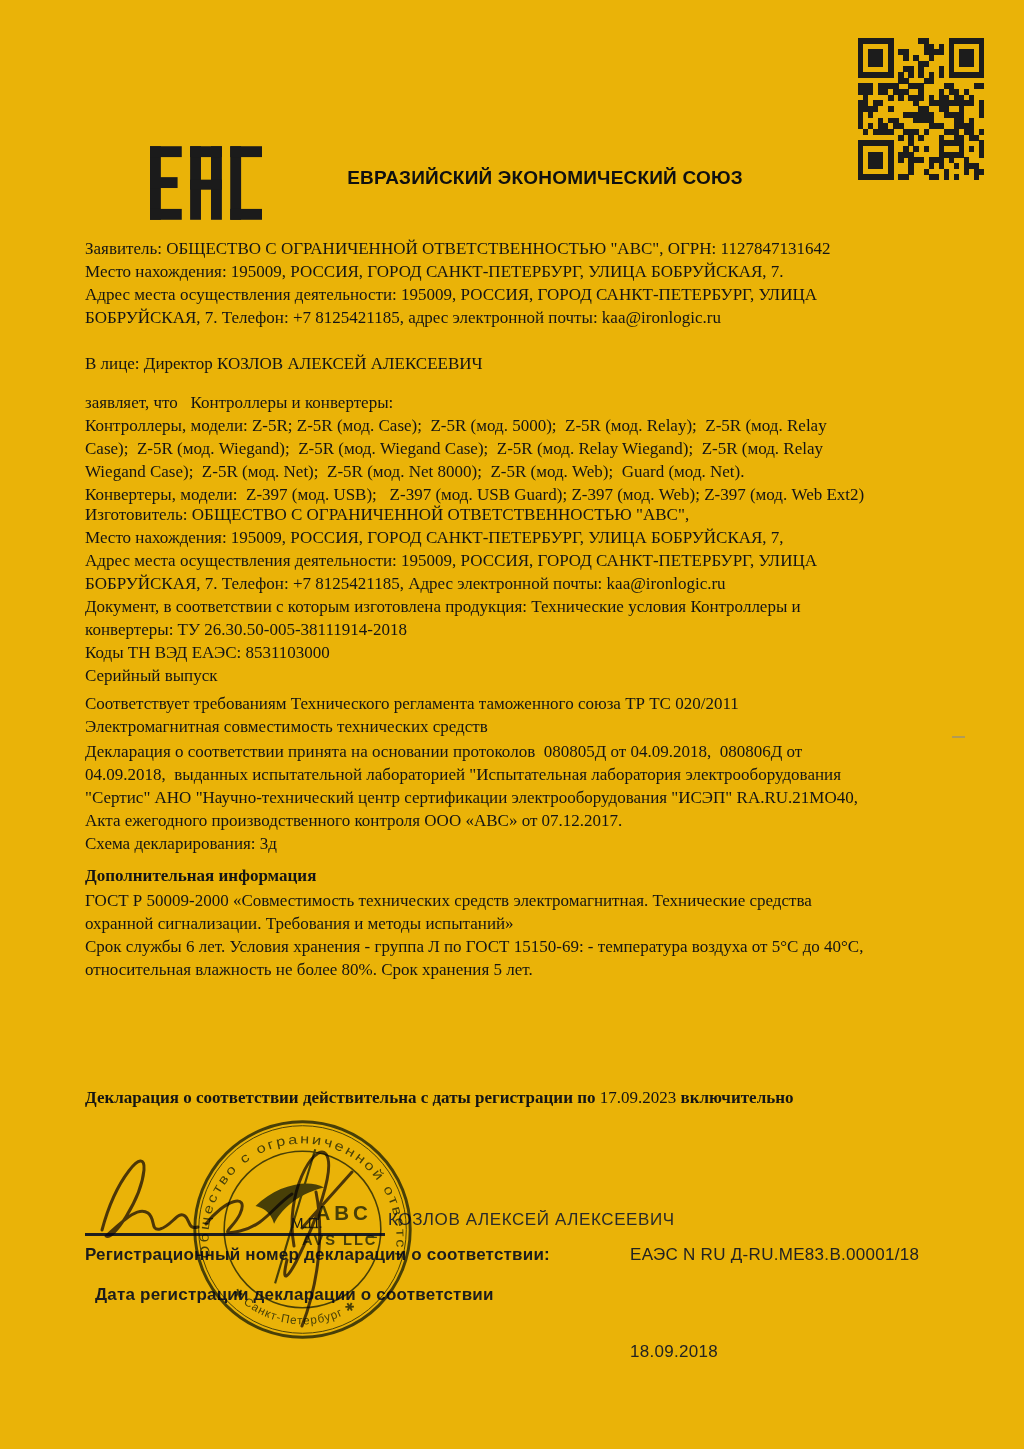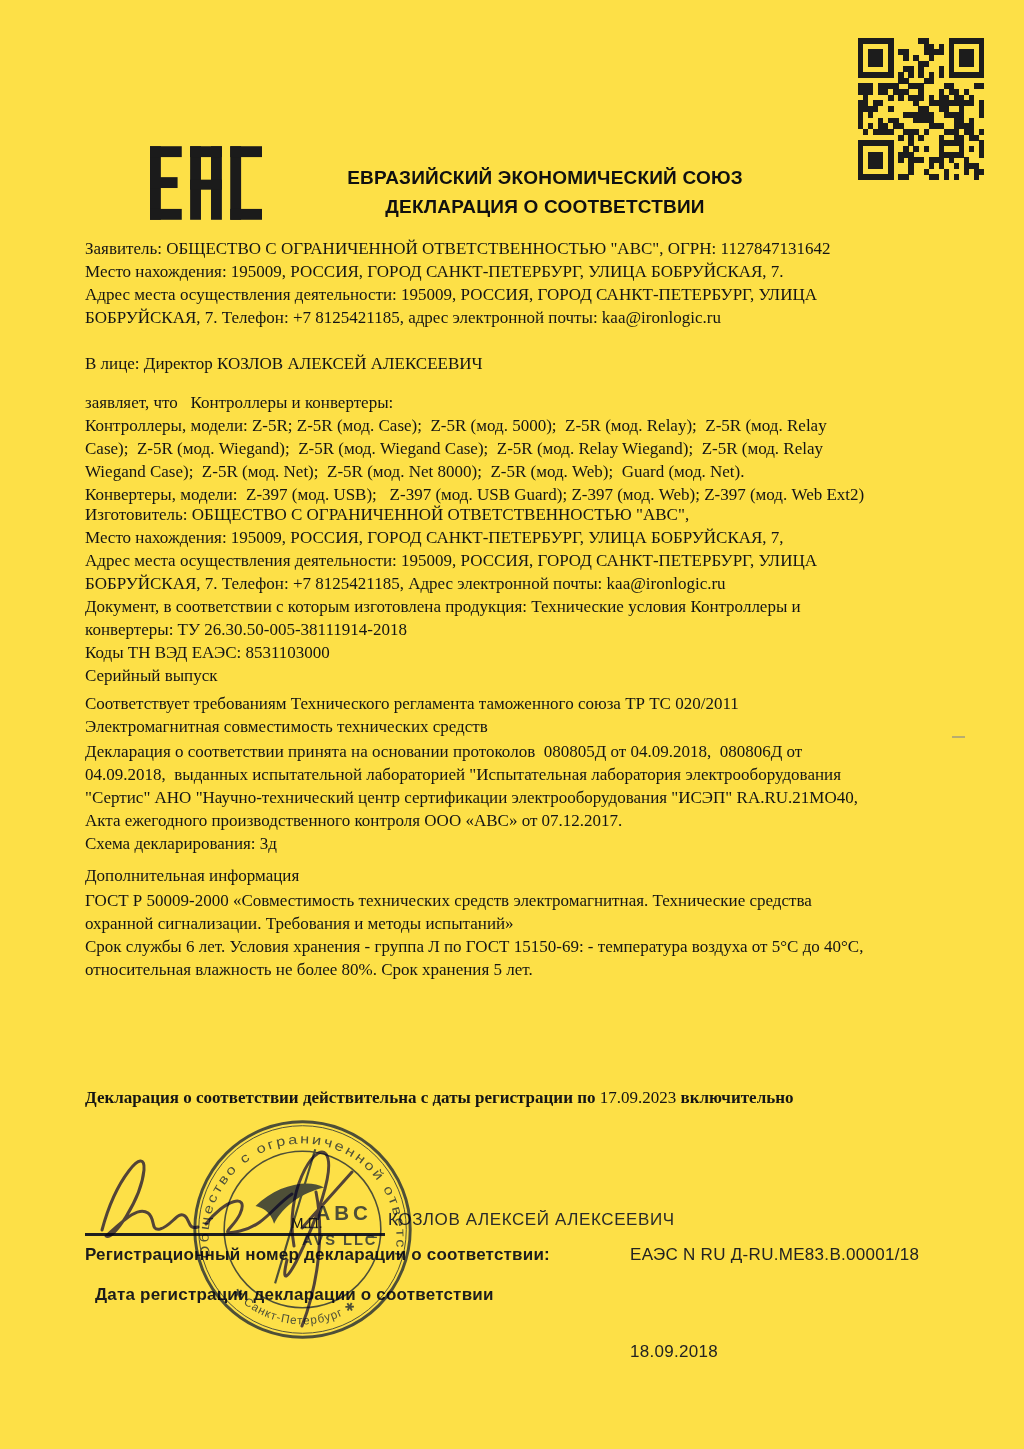--- a/index.html
+++ b/index.html
@@ -1,33 +1,33 @@
 <!DOCTYPE html>
 <html><head>
 <meta charset="utf-8">
 <style>
   html,body{margin:0;padding:0;background:#e8e8e8;}
   .page{
-    position:relative;width:1024px;height:1449px;background:#fde047;
+    position:relative;width:1024px;height:1449px;background:#eab308;
     font-family:"Liberation Serif", serif;color:#141414;overflow:hidden;
     margin:0 auto;
   }
   .blk{
     position:absolute;left:85px;width:895px;
     font-size:17px;line-height:23px;white-space:pre-wrap;
   }
   .blk b{font-weight:normal;}
   .title-wrap{
     position:absolute;left:280px;top:163px;width:530px;text-align:center;
     font-family:"Liberation Sans", sans-serif;font-weight:bold;
     font-size:19px;line-height:29px;color:#101010;letter-spacing:.2px;
   }
   .eac-svg{position:absolute;left:150px;top:138px;}
   .qr-svg{position:absolute;left:858px;top:38px;}
-  .addl-header{position:absolute;left:85px;top:866px;font-size:17px;font-weight:normal;}
+  .addl-header{position:absolute;left:85px;top:866px;font-size:17px;font-weight:bold;}
   .validity{position:absolute;left:85px;top:1088px;font-size:17px;}
   .sig-underline{position:absolute;left:85px;top:1233px;width:300px;height:3px;background:#1f1f1f;z-index:1;}
   .mp-label{
     position:absolute;left:291px;top:1214px;z-index:5;
     font-family:"Liberation Sans", sans-serif;font-weight:normal;font-size:15px;color:#161616;
   }
   .signer-name{
     position:absolute;left:388px;top:1210px;z-index:1;
     font-family:"Liberation Sans", sans-serif;font-size:17px;color:#2a2a2a;letter-spacing:.6px;
   }
@@ -369,21 +369,20 @@
         <rect x="14" y="24" width="1.05" height="1.05"></rect>
         <rect x="15" y="24" width="1.05" height="1.05"></rect>
         <rect x="17" y="24" width="1.05" height="1.05"></rect>
         <rect x="19" y="24" width="1.05" height="1.05"></rect>
         <rect x="23" y="24" width="1.05" height="1.05"></rect>
       </g>
     </svg>
 
   <div class="title-wrap">
     <div>ЕВРАЗИЙСКИЙ ЭКОНОМИЧЕСКИЙ СОЮЗ</div>
-    <div>ДЕКЛАРАЦИЯ О СООТВЕТСТВИИ</div>
   </div>
 
   <div class="blk" style="top:237px"><b>Заявитель:</b><span> ОБЩЕСТВО С ОГРАНИЧЕННОЙ ОТВЕТСТВЕННОСТЬЮ "АВС", ОГРН: 1127847131642
 Место нахождения: 195009, РОССИЯ, ГОРОД САНКТ-ПЕТЕРБУРГ, УЛИЦА БОБРУЙСКАЯ, 7.
 Адрес места осуществления деятельности: 195009, РОССИЯ, ГОРОД САНКТ-ПЕТЕРБУРГ, УЛИЦА
 БОБРУЙСКАЯ, 7. Телефон: +7 8125421185, адрес электронной почты: kaa@ironlogic.ru</span></div>
 
   <div class="blk" style="top:352px"><b>В лице:</b><span> Директор КОЗЛОВ АЛЕКСЕЙ АЛЕКСЕЕВИЧ</span></div>
 
   <div class="blk" style="top:391px"><b>заявляет, что</b><span>   Контроллеры и конвертеры:

